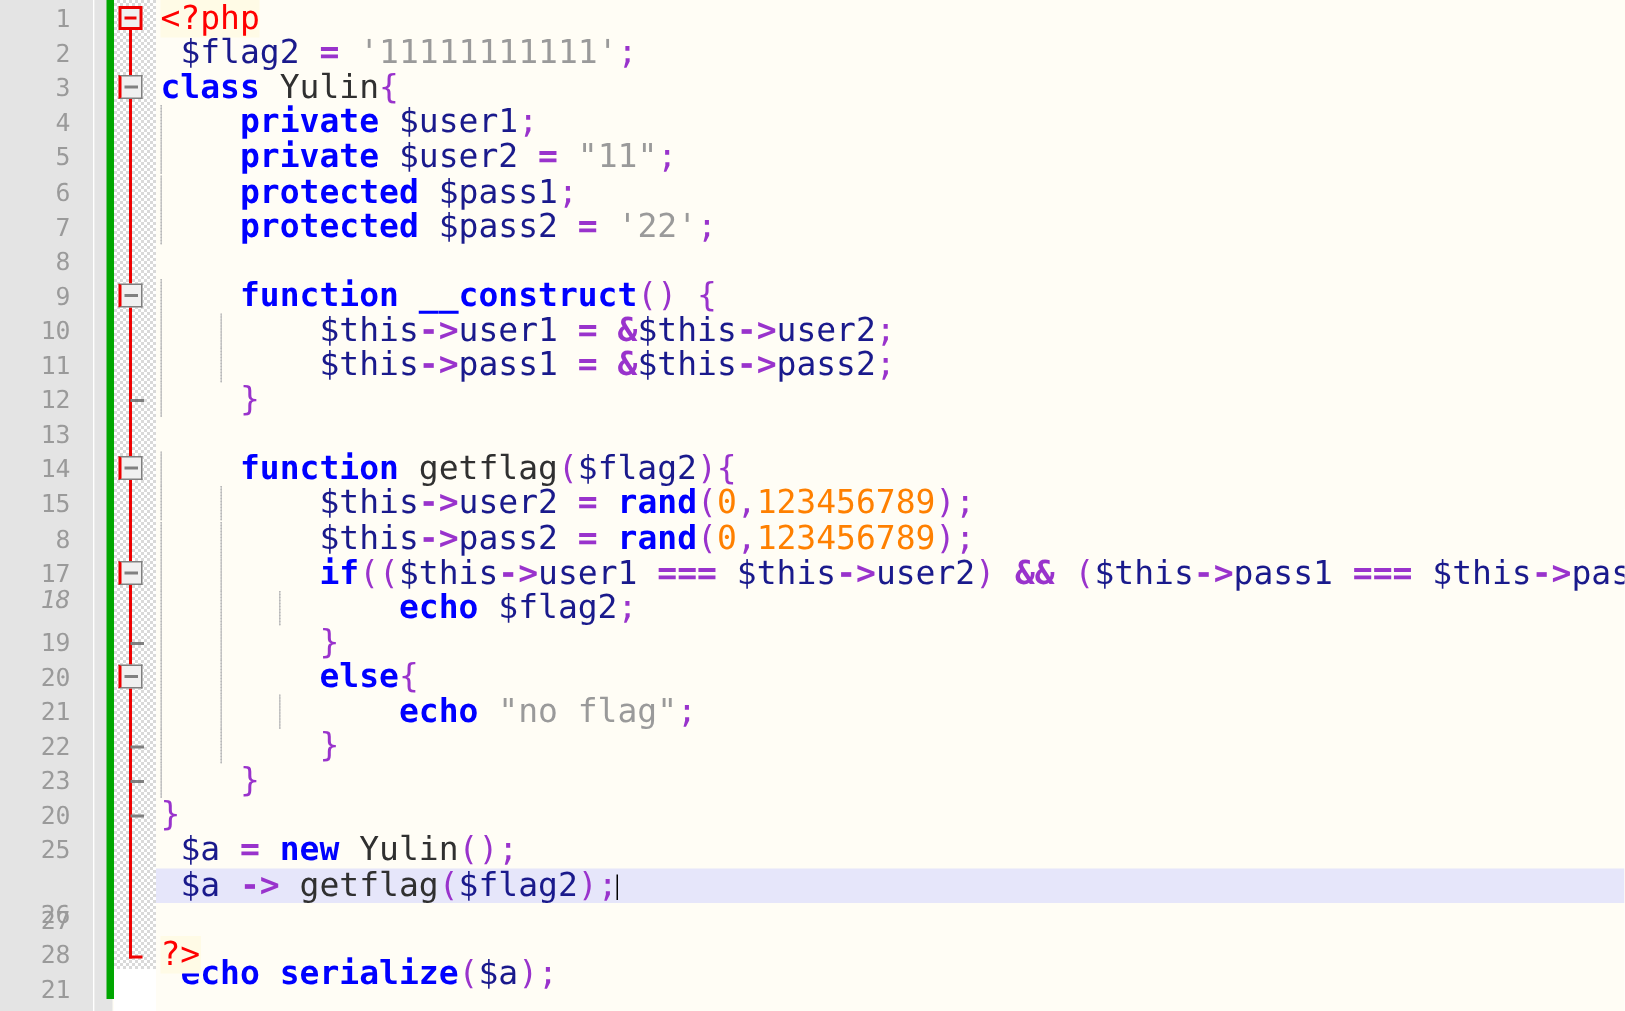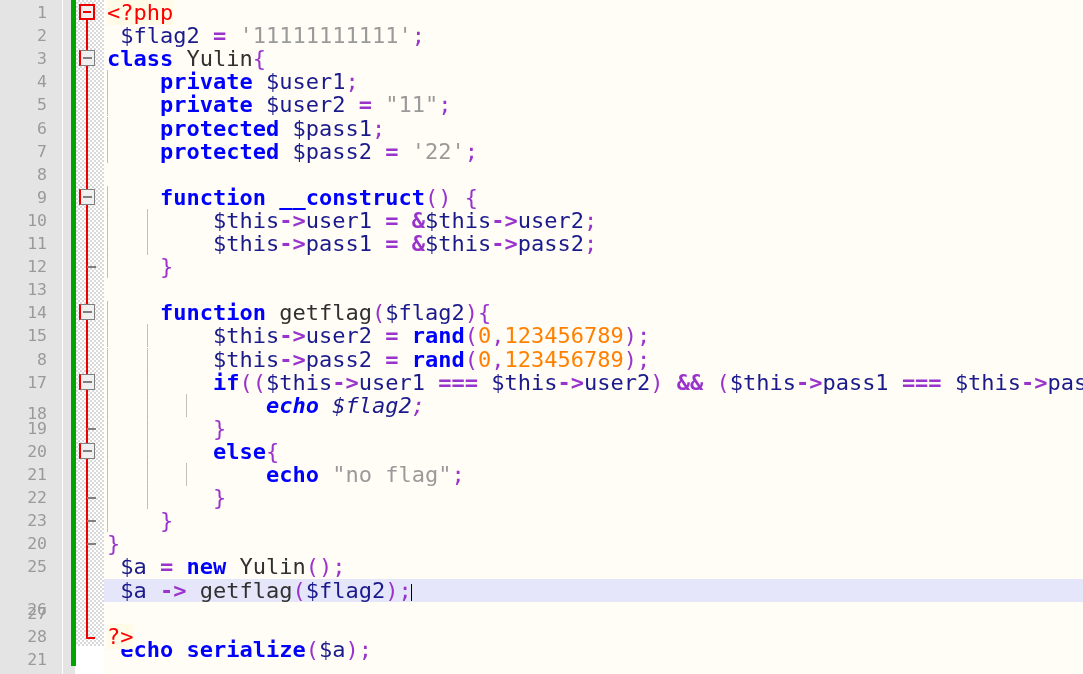--- a/index.html
+++ b/index.html
@@ -198,21 +198,21 @@
         <div class="ln" style="top: 162.7px;">8</div>
         <div class="ln" style="top: 185.8px;">9</div>
         <div class="ln" style="top: 208.9px;">10</div>
         <div class="ln" style="top: 232px;">11</div>
         <div class="ln" style="top: 255.1px;">12</div>
         <div class="ln" style="top: 278.2px;">13</div>
         <div class="ln" style="top: 301.3px;">14</div>
         <div class="ln" style="top: 324.4px;">15</div>
         <div class="ln" style="top: 347.5px;">8</div>
         <div class="ln" style="top: 370.6px;">17</div>
-        <div class="ln" style="top: 402px;">18</div>
+        <div class="ln" style="top: 388px; font-style: italic;">18</div>
         <div class="ln" style="top: 416.8px;">19</div>
         <div class="ln" style="top: 439.9px;">20</div>
         <div class="ln" style="top: 463px;">21</div>
         <div class="ln" style="top: 486.1px;">22</div>
         <div class="ln" style="top: 509.2px;">23</div>
         <div class="ln" style="top: 532.3px;">20</div>
         <div class="ln" style="top: 555.4px;">25</div>
         <div class="ln" style="top: 598px;">26</div>
         <div class="ln" style="top: 601.6px;">27</div>
         <div class="ln" style="top: 624.7px;">28</div>
@@ -299,21 +299,21 @@
         <div class="code-line" style="position: absolute; top: 162.7px; left: 0px; right: 0px;"></div>
         <div class="code-line" style="position: absolute; top: 185.8px; left: 0px; right: 0px;"><span class="t-plain">    </span><span class="t-kw">function</span><span class="t-plain"> </span><span class="t-kw">__construct</span><span class="t-punct">()</span><span class="t-plain"> </span><span class="t-brace">{</span></div>
         <div class="code-line" style="position: absolute; top: 208.9px; left: 0px; right: 0px;"><span class="t-plain">        </span><span class="t-var">$this</span><span class="t-op">-&gt;</span><span class="t-var">user1</span><span class="t-plain"> </span><span class="t-op">=</span><span class="t-plain"> </span><span class="t-op">&amp;</span><span class="t-var">$this</span><span class="t-op">-&gt;</span><span class="t-var">user2</span><span class="t-punct">;</span></div>
         <div class="code-line" style="position: absolute; top: 232px; left: 0px; right: 0px;"><span class="t-plain">        </span><span class="t-var">$this</span><span class="t-op">-&gt;</span><span class="t-var">pass1</span><span class="t-plain"> </span><span class="t-op">=</span><span class="t-plain"> </span><span class="t-op">&amp;</span><span class="t-var">$this</span><span class="t-op">-&gt;</span><span class="t-var">pass2</span><span class="t-punct">;</span></div>
         <div class="code-line" style="position: absolute; top: 255.1px; left: 0px; right: 0px;"><span class="t-plain">    </span><span class="t-brace">}</span></div>
         <div class="code-line" style="position: absolute; top: 278.2px; left: 0px; right: 0px;"></div>
         <div class="code-line" style="position: absolute; top: 301.3px; left: 0px; right: 0px;"><span class="t-plain">    </span><span class="t-kw">function</span><span class="t-ident"> getflag</span><span class="t-punct">(</span><span class="t-var">$flag2</span><span class="t-punct">)</span><span class="t-brace">{</span></div>
         <div class="code-line" style="position: absolute; top: 324.4px; left: 0px; right: 0px;"><span class="t-plain">        </span><span class="t-var">$this</span><span class="t-op">-&gt;</span><span class="t-var">user2</span><span class="t-plain"> </span><span class="t-op">=</span><span class="t-plain"> </span><span class="t-kw">rand</span><span class="t-punct">(</span><span class="t-num">0</span><span class="t-punct">,</span><span class="t-num">123456789</span><span class="t-punct">)</span><span class="t-punct">;</span></div>
         <div class="code-line" style="position: absolute; top: 347.5px; left: 0px; right: 0px;"><span class="t-plain">        </span><span class="t-var">$this</span><span class="t-op">-&gt;</span><span class="t-var">pass2</span><span class="t-plain"> </span><span class="t-op">=</span><span class="t-plain"> </span><span class="t-kw">rand</span><span class="t-punct">(</span><span class="t-num">0</span><span class="t-punct">,</span><span class="t-num">123456789</span><span class="t-punct">)</span><span class="t-punct">;</span></div>
         <div class="code-line" style="position: absolute; top: 370.6px; left: 0px; right: 0px;"><span class="t-plain">        </span><span class="t-kw">if</span><span class="t-punct">((</span><span class="t-var">$this</span><span class="t-op">-&gt;</span><span class="t-var">user1</span><span class="t-plain"> </span><span class="t-op">===</span><span class="t-plain"> </span><span class="t-var">$this</span><span class="t-op">-&gt;</span><span class="t-var">user2</span><span class="t-punct">)</span><span class="t-plain"> </span><span class="t-op">&amp;&amp;</span><span class="t-plain"> </span><span class="t-punct">(</span><span class="t-var">$this</span><span class="t-op">-&gt;</span><span class="t-var">pass1</span><span class="t-plain"> </span><span class="t-op">===</span><span class="t-plain"> </span><span class="t-var">$this</span><span class="t-op">-&gt;</span><span class="t-var">pass2</span><span class="t-punct">))</span><span class="t-brace">{</span></div>
-        <div class="code-line" style="position: absolute; top: 393.7px; left: 0px; right: 0px; font-style: italic;"><span class="t-plain">            </span><span class="t-kw">echo</span><span class="t-plain"> </span><span class="t-var">$flag2</span><span class="t-punct">;</span></div>
+        <div class="code-line" style="position: absolute; top: 393.7px; left: 0px; right: 0px;"><span class="t-plain">            </span><span class="t-kw">echo</span><span class="t-plain"> </span><span class="t-var">$flag2</span><span class="t-punct">;</span></div>
         <div class="code-line" style="position: absolute; top: 416.8px; left: 0px; right: 0px;"><span class="t-plain">        </span><span class="t-brace">}</span></div>
         <div class="code-line" style="position: absolute; top: 439.9px; left: 0px; right: 0px;"><span class="t-plain">        </span><span class="t-kw">else</span><span class="t-brace">{</span></div>
         <div class="code-line" style="position: absolute; top: 463px; left: 0px; right: 0px;"><span class="t-plain">            </span><span class="t-kw">echo</span><span class="t-plain"> </span><span class="t-str">"no flag"</span><span class="t-punct">;</span></div>
         <div class="code-line" style="position: absolute; top: 486.1px; left: 0px; right: 0px;"><span class="t-plain">        </span><span class="t-brace">}</span></div>
         <div class="code-line" style="position: absolute; top: 509.2px; left: 0px; right: 0px;"><span class="t-plain">    </span><span class="t-brace">}</span></div>
         <div class="code-line" style="position: absolute; top: 532.3px; left: 0px; right: 0px;"><span class="t-brace">}</span></div>
         <div class="code-line" style="position: absolute; top: 555.4px; left: 0px; right: 0px;"><span class="t-plain"> </span><span class="t-var">$a</span><span class="t-plain"> </span><span class="t-op">=</span><span class="t-plain"> </span><span class="t-kw">new</span><span class="t-ident"> Yulin</span><span class="t-punct">()</span><span class="t-punct">;</span></div>
         <div class="code-line current" style="position: absolute; top: 578.5px; left: 0px; right: 0px;"><span class="t-plain"> </span><span class="t-var">$a</span><span class="t-plain"> </span><span class="t-op">-&gt;</span><span class="t-ident"> getflag</span><span class="t-punct">(</span><span class="t-var">$flag2</span><span class="t-punct">)</span><span class="t-punct">;</span><span class="caret"></span></div>
         <div class="code-line" style="position: absolute; top: 601.6px; left: 0px; right: 0px; margin-top: 36px;"><span class="t-plain"> </span><span class="t-kw">echo</span><span class="t-plain"> </span><span class="t-kw">serialize</span><span class="t-punct">(</span><span class="t-var">$a</span><span class="t-punct">)</span><span class="t-punct">;</span></div>
         <div class="code-line" style="position: absolute; top: 624.7px; left: 0px; right: 0px;"><span class="t-tag">?&gt;</span></div>

